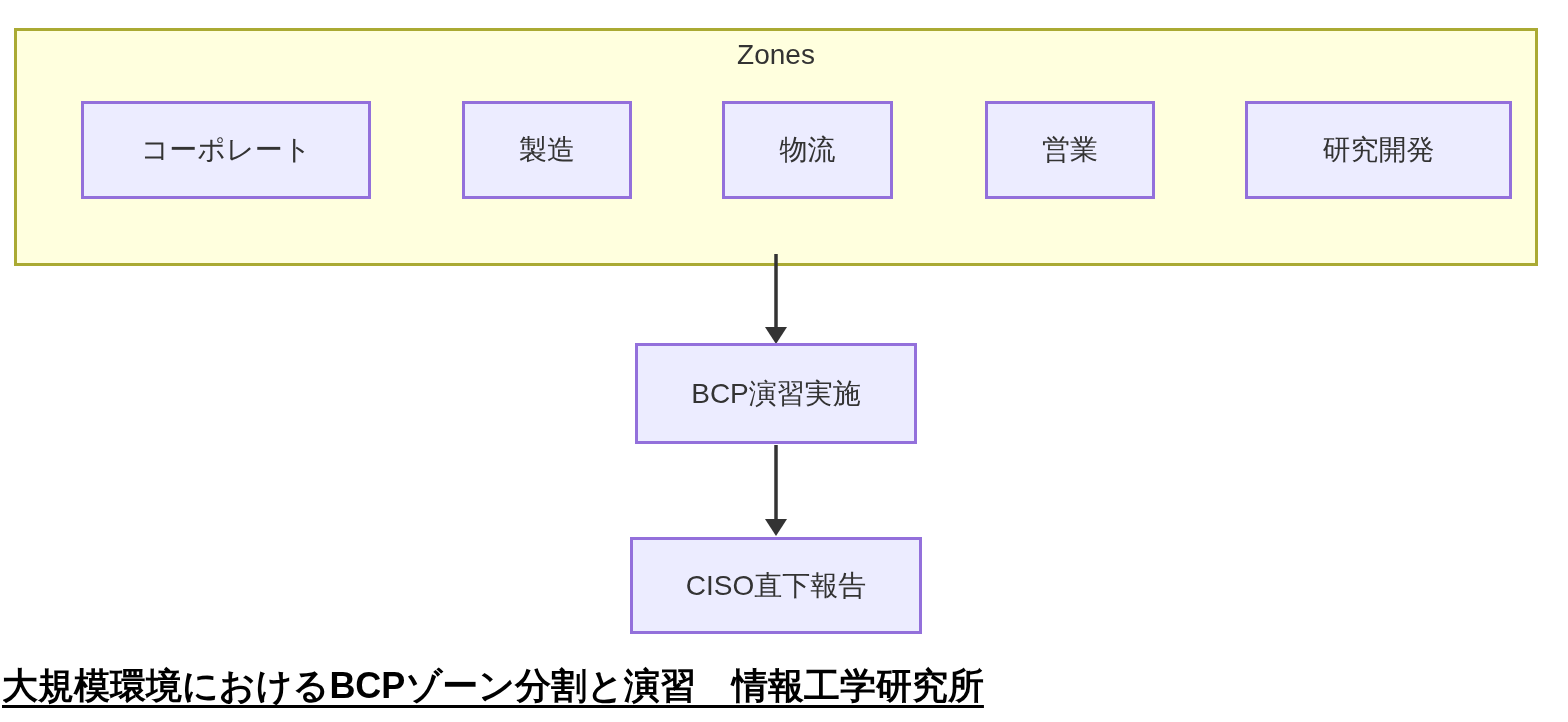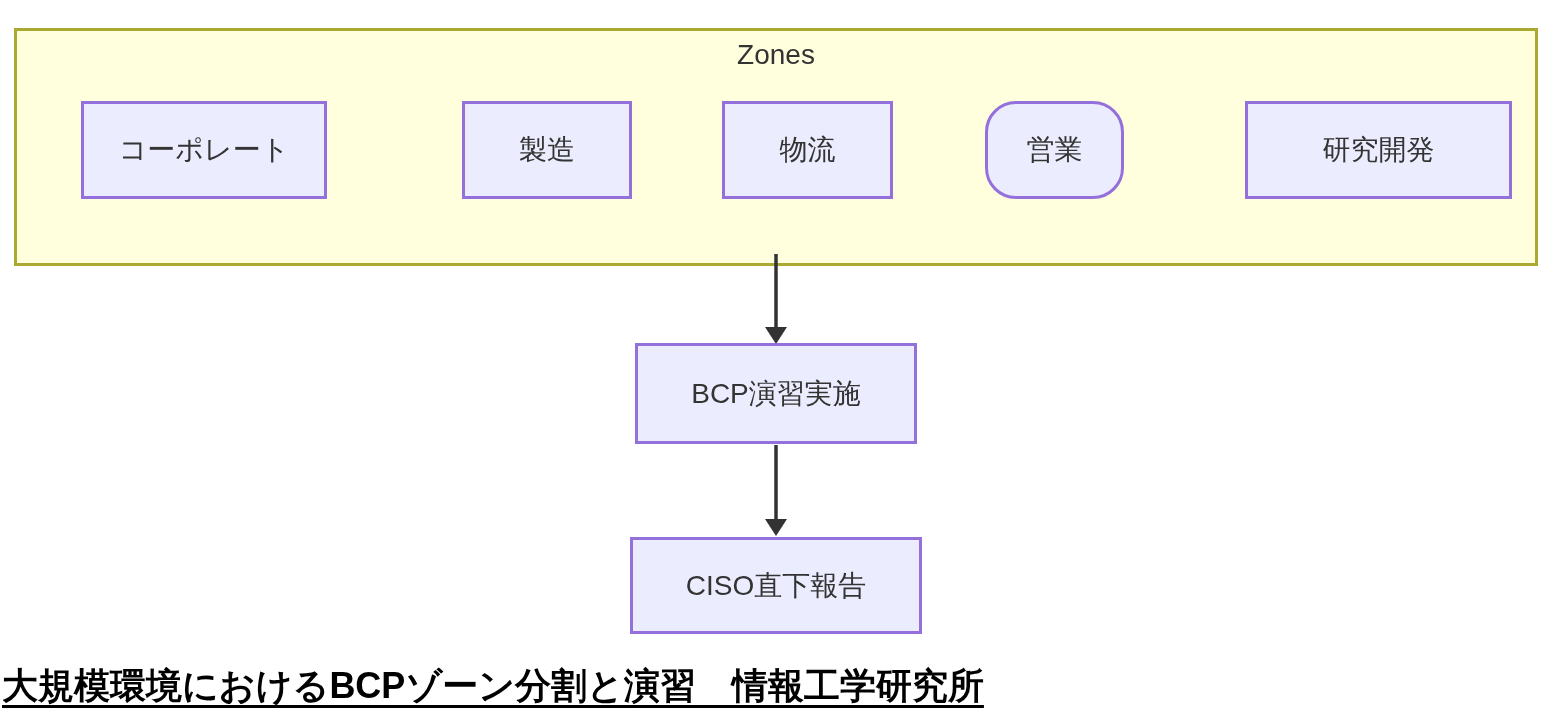--- a/index.html
+++ b/index.html
@@ -42,24 +42,24 @@
     border: 3px solid var(--node-border);
     display: flex;
     align-items: center;
     justify-content: center;
     font-size: 28px;
     color: var(--text);
     white-space: nowrap;
   }
   
   .zone { top: 70px; height: 98px; }
-  .zone-1 { left: 64px;  width: 246px; }
+  .zone-1 { left: 64px;  width: 290px; }
   .zone-2 { left: 445px; width: 170px; }
   .zone-3 { left: 705px; width: 171px; }
-  .zone-4 { left: 968px; width: 139px; border-radius: 31px; }
+  .zone-4 { left: 968px; width: 170px; }
   .zone-5 { left: 1228px; width: 267px; }
   
   .node-bcp  { left: 635px; top: 343px; width: 282px; height: 101px; }
   .node-ciso { left: 630px; top: 537px; width: 292px; height: 97px; }
   .arrow-layer {
     position: absolute;
     left: 0; top: 0;
     width: 1568px; height: 722px;
     pointer-events: none;
   }

